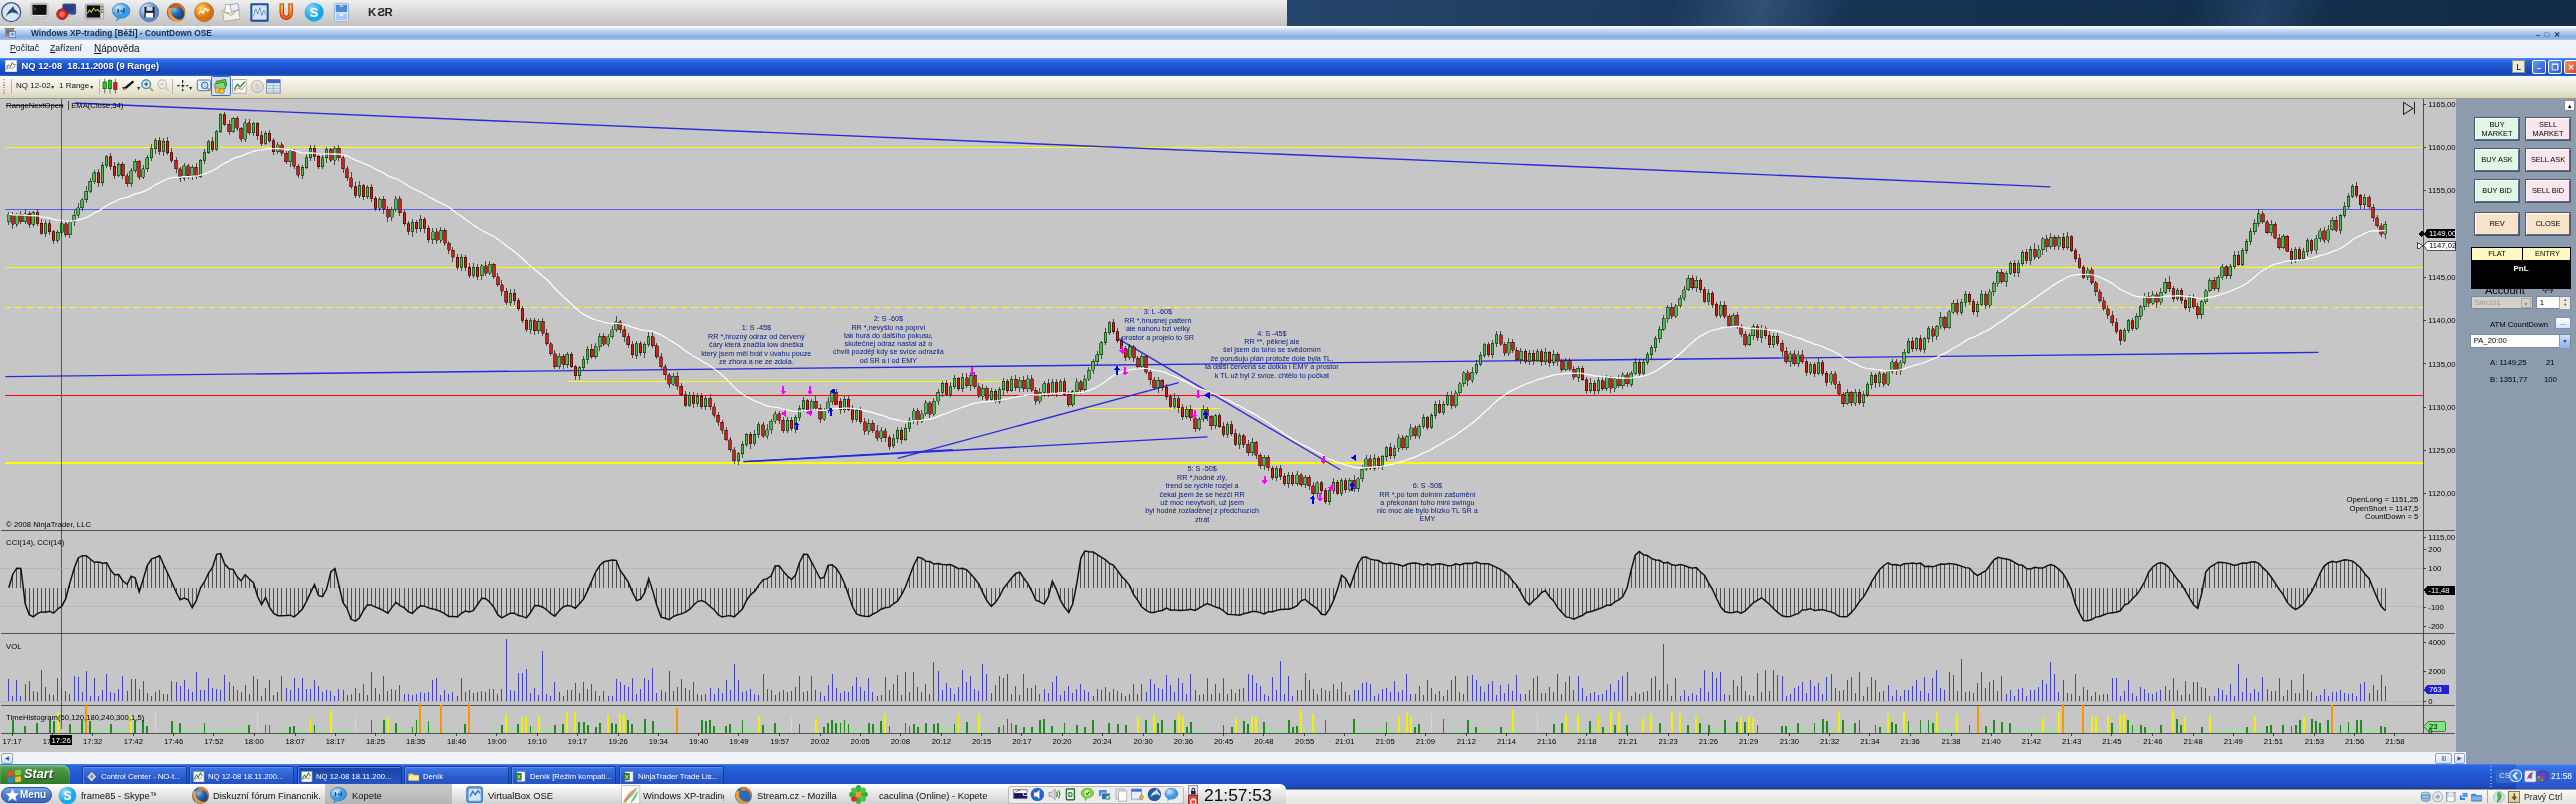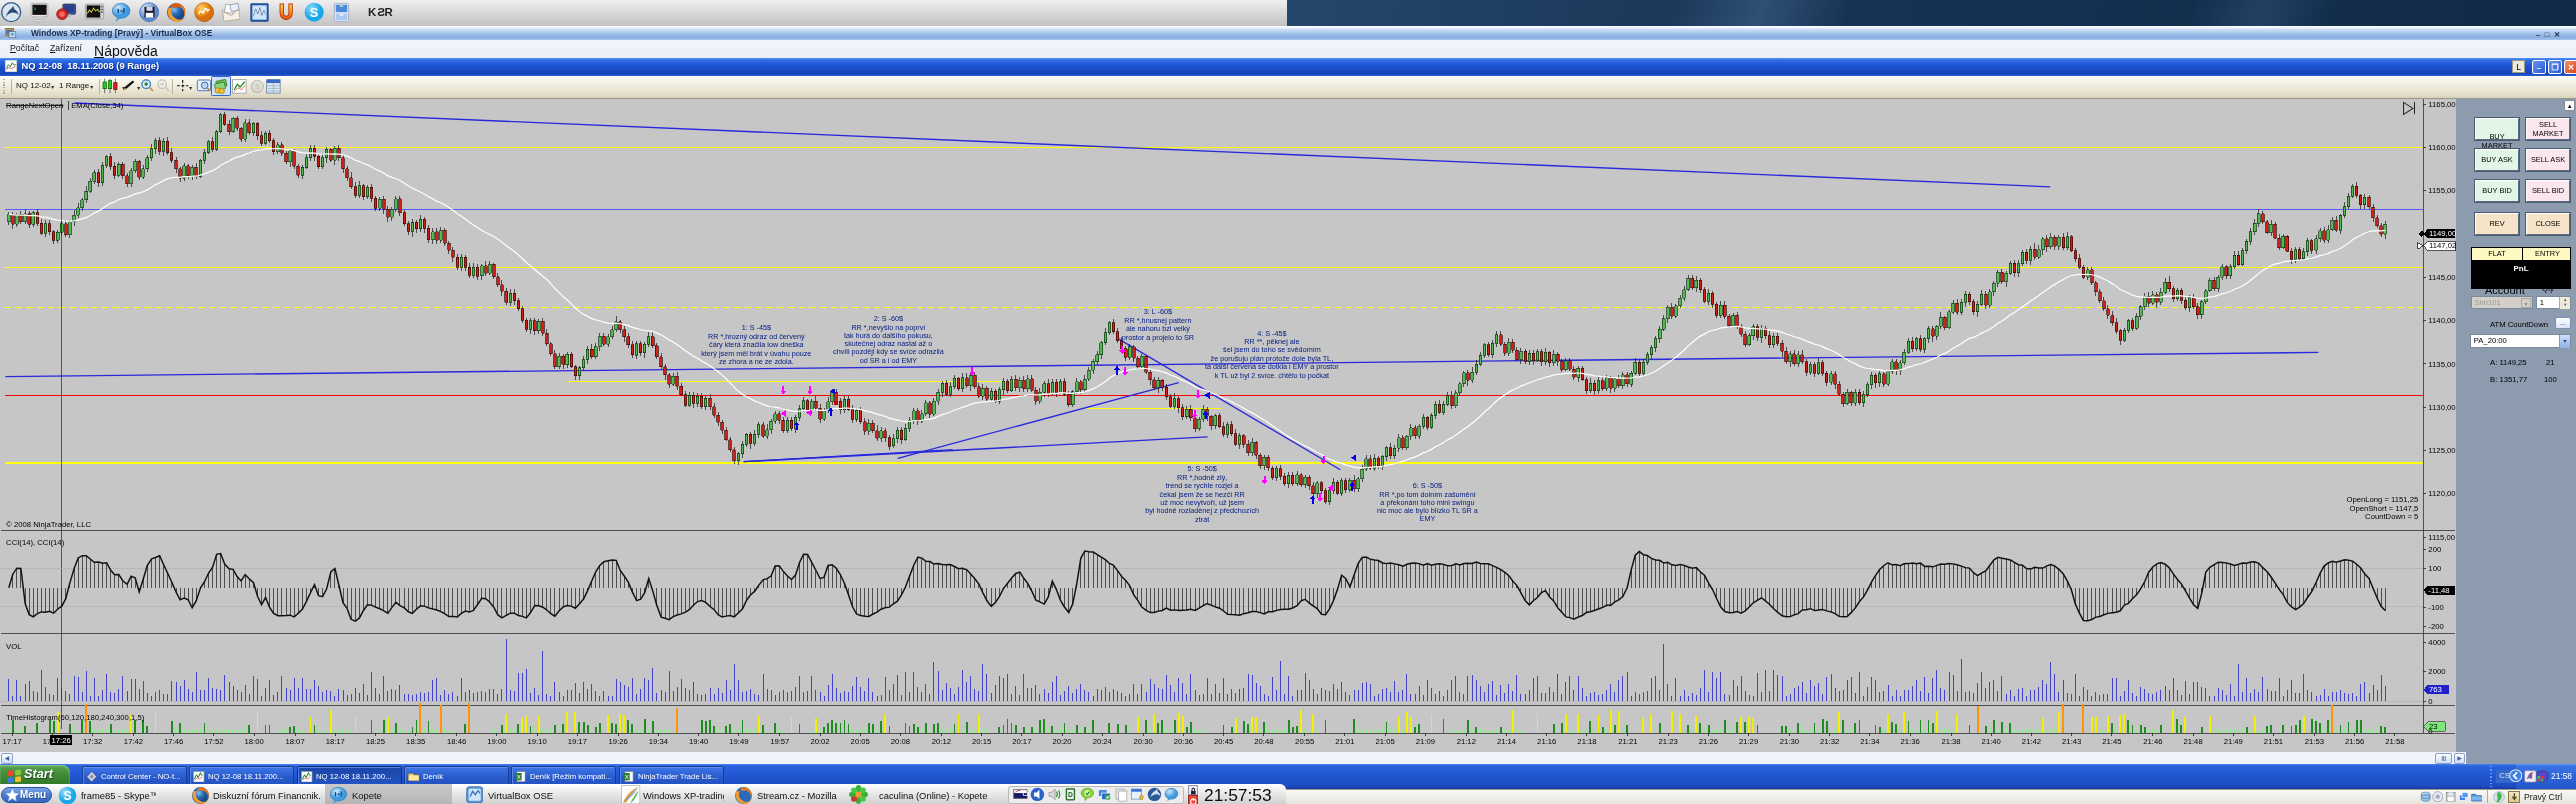--- a/index.html
+++ b/index.html
@@ -123,26 +123,26 @@
       <rect x="13" y="18" width="5" height="2" fill="#fff"></rect>
     </svg></div>
 <div class="abs" style="left:368px;top:6px;font-size:11.4px;font-weight:bold;color:#222;letter-spacing:0.3px">K<span style="display:inline-block;transform:scaleX(-1)">S</span>R</div>
 <div class="abs" style="left:0;top:25.5px;width:2576px;height:14px;background:linear-gradient(180deg,#f6faff 0%,#cfe0f6 18%,#9dbfea 55%,#88aede 78%,#a5c4ec 100%);border-top:0.7px solid #fff"></div>
 <div class="abs" style="left:5.4px;top:27px;width:11.4px;height:11.4px"><svg width="11.4" height="11.4" viewBox="0 0 17 17">
       <rect x="0" y="2" width="13" height="11" fill="#e8a03a" stroke="#7a5a18"></rect>
       <rect x="2" y="4" width="9" height="7" fill="#3a72c8"></rect>
       <rect x="6" y="7" width="10" height="9" fill="#d0dcec" stroke="#667"></rect>
       <circle cx="11" cy="11" r="2.5" fill="#3ab0e8"></circle>
     </svg></div>
-<div class="abs" style="left:31px;top:27.5px;font-size:8.4px;font-weight:bold;color:#1c2c48">Windows XP-trading [Pravý] - VirtualBox OSE</div>
+<div class="abs" style="left:31px;top:27.5px;font-size:8.4px;font-weight:bold;color:#1c2c48">Windows XP-trading [Běží] - CountDown OSE</div>
 <div class="abs" style="left:2536px;top:29.5px;font-size:7.4px;color:#234;letter-spacing:4.7px;font-weight:bold">–□✕</div>
 <div class="abs" style="left:0;top:40px;width:2576px;height:18px;background:linear-gradient(180deg,#f2f5fb,#e9eef8)"></div>
 <div class="abs" style="left:10px;top:43px;font-size:8.7px;color:#111"><span style="text-decoration:underline">P</span>očítač</div>
 <div class="abs" style="left:50px;top:43px;font-size:8.7px;color:#111"><span style="text-decoration:underline">Z</span>ařízení</div>
-<div class="abs" style="left:94px;top:43px;font-size:14px;color:#111"><span style="text-decoration:underline">N</span>ápověda</div>
+<div class="abs" style="left:94px;top:43px;font-size:10px;color:#111"><span style="text-decoration:underline">N</span>ápověda</div>
 <div class="abs" style="left:0;top:58px;width:2576px;height:18px;background:linear-gradient(180deg,#5795f2 0%,#2e6ee4 12%,#1c52d0 45%,#1646b8 88%,#2e62d8 100%)"></div>
 <div class="abs" style="left:5.4px;top:60px;width:12px;height:12px"><svg width="12" height="12" viewBox="0 0 18 18">
       <rect width="18" height="18" fill="#fff" stroke="#888"></rect>
       <polyline points="2,13 5,7 8,10 11,4 14,8 16,6" stroke="#2a8a2a" fill="none" stroke-width="1.5"></polyline>
       <polyline points="2,15 6,11 10,13 16,9" stroke="#c22" fill="none"></polyline>
     </svg></div>
 <div class="abs" style="left:21.5px;top:60px;font-size:9.4px;font-weight:bold;color:#fff;text-shadow:0.7px 0.7px 0.7px #0a2a7a">NQ 12-08&nbsp; 18.11.2008 (9 Range)</div>
 <div class="abs" style="left:2512px;top:60px;width:13.4px;height:13.4px;background:#ece9d8;border:0.7px solid #9a9a8a;color:#000;font-size:8.7px;text-align:center;line-height:12.7px">L</div>
 <div class="abs" style="left:2532px;top:60px;width:14px;height:14px;background:linear-gradient(135deg,#6a96ec,#2a5ad8);border:0.7px solid #fff;border-radius:2px;color:#fff;font-size:8px;font-weight:bold;text-align:center;line-height:13.4px">–</div>
 <div class="abs" style="left:2548px;top:60px;width:14px;height:14px;background:linear-gradient(135deg,#6a96ec,#2a5ad8);border:0.7px solid #fff;border-radius:2px;color:#fff;font-size:8px;font-weight:bold;text-align:center;line-height:13.4px">❐</div>
@@ -492,21 +492,21 @@
 <path d="M3584 152l14 9-14 9Z" fill="none" stroke="#222" stroke-width="1.5" shape-rendering="auto"></path>
 <line x1="3600" y1="152" x2="3600" y2="170" stroke="#222" stroke-width="2"></line>
 </svg>
 <div class="abs" style="left:2456px;top:99px;width:10px;height:653px;background:#8d9bae"></div>
 <div class="abs" style="left:0;top:752px;width:2466px;height:12px;background:#f0f3fa"></div>
 <div class="abs" style="left:1.3px;top:753px;width:11.4px;height:10.7px;background:linear-gradient(180deg,#fdfdfd,#d0ddf8);border:0.7px solid #8aa0c8;border-radius:2px;color:#4060a8;font-size:5.4px;font-weight:bold;text-align:center;line-height:9.4px">◀</div>
 <div class="abs" style="left:2435px;top:753px;width:17.4px;height:10.7px;background:linear-gradient(180deg,#fdfdfd,#d0ddf8);border:0.7px solid #8aa0c8;border-radius:2px;color:#4060a8;font-size:5.4px;font-weight:bold;text-align:center;line-height:9.4px">|||</div>
 <div class="abs" style="left:2454px;top:753px;width:11.4px;height:10.7px;background:linear-gradient(180deg,#fdfdfd,#d0ddf8);border:0.7px solid #8aa0c8;border-radius:2px;color:#4060a8;font-size:5.4px;font-weight:bold;text-align:center;line-height:9.4px">▶</div>
 <div class="abs" style="left:2466px;top:99px;width:110px;height:665px;background:#8d9bae"></div>
 <div class="abs" style="left:2564px;top:100px;width:11.4px;height:11.4px;background:#fff;border:0.7px solid #889;border-radius:2px;text-align:center;line-height:10px;font-size:6px;color:#000">▲</div>
-<div class="abs" style="left:2475px;top:118px;width:44px;height:22px;background:#e2f6e6;border-top:1.3px solid #fff;border-left:1.3px solid #fff;border-right:1.3px solid #5a6a80;border-bottom:1.3px solid #5a6a80;outline:0.7px solid #4a5a70;color:#000;font-size:7.4px;text-align:center;padding-top:14px;line-height:8.7px">BUY<br>MARKET</div>
+<div class="abs" style="left:2475px;top:118px;width:44px;height:22px;background:#e2f6e6;border-top:1.3px solid #fff;border-left:1.3px solid #fff;border-right:1.3px solid #5a6a80;border-bottom:1.3px solid #5a6a80;outline:0.7px solid #4a5a70;color:#000;font-size:7.4px;text-align:center;padding-top:2px;line-height:8.7px">BUY<br>MARKET</div>
 <div class="abs" style="left:2526px;top:118px;width:44px;height:22px;background:#fbe6ee;border-top:1.3px solid #fff;border-left:1.3px solid #fff;border-right:1.3px solid #5a6a80;border-bottom:1.3px solid #5a6a80;outline:0.7px solid #4a5a70;color:#000;font-size:7.4px;text-align:center;padding-top:2px;line-height:8.7px">SELL<br>MARKET</div>
 <div class="abs" style="left:2475px;top:149px;width:44px;height:22px;background:#e2f6e6;border-top:1.3px solid #fff;border-left:1.3px solid #fff;border-right:1.3px solid #5a6a80;border-bottom:1.3px solid #5a6a80;outline:0.7px solid #4a5a70;color:#000;font-size:7.4px;text-align:center;line-height:19.5px">BUY ASK</div>
 <div class="abs" style="left:2526px;top:149px;width:44px;height:22px;background:#fbe6ee;border-top:1.3px solid #fff;border-left:1.3px solid #fff;border-right:1.3px solid #5a6a80;border-bottom:1.3px solid #5a6a80;outline:0.7px solid #4a5a70;color:#000;font-size:7.4px;text-align:center;line-height:19.5px">SELL ASK</div>
 <div class="abs" style="left:2475px;top:180px;width:44px;height:22px;background:#e2f6e6;border-top:1.3px solid #fff;border-left:1.3px solid #fff;border-right:1.3px solid #5a6a80;border-bottom:1.3px solid #5a6a80;outline:0.7px solid #4a5a70;color:#000;font-size:7.4px;text-align:center;line-height:19.5px">BUY BID</div>
 <div class="abs" style="left:2526px;top:180px;width:44px;height:22px;background:#fbe6ee;border-top:1.3px solid #fff;border-left:1.3px solid #fff;border-right:1.3px solid #5a6a80;border-bottom:1.3px solid #5a6a80;outline:0.7px solid #4a5a70;color:#000;font-size:7.4px;text-align:center;line-height:19.5px">SELL BID</div>
 <div class="abs" style="left:2475px;top:213px;width:44px;height:22px;background:#f6e3c8;border-top:1.3px solid #fff;border-left:1.3px solid #fff;border-right:1.3px solid #5a6a80;border-bottom:1.3px solid #5a6a80;outline:0.7px solid #4a5a70;color:#000;font-size:7.4px;text-align:center;line-height:19.5px">REV</div>
 <div class="abs" style="left:2526px;top:213px;width:44px;height:22px;background:#f6e3c8;border-top:1.3px solid #fff;border-left:1.3px solid #fff;border-right:1.3px solid #5a6a80;border-bottom:1.3px solid #5a6a80;outline:0.7px solid #4a5a70;color:#000;font-size:7.4px;text-align:center;line-height:19.5px">CLOSE</div>
 <div class="abs" style="left:2471px;top:247px;width:100px;height:14px;background:#fef9c3;border:0.7px solid #000;color:#000;font-size:7.4px">
     <span style="position:absolute;left:0;width:50px;text-align:center;line-height:12.7px">FLAT</span>
     <span style="position:absolute;left:50px;border-left:0.7px solid #000;width:50px;text-align:center;line-height:12.7px">ENTRY</span>

